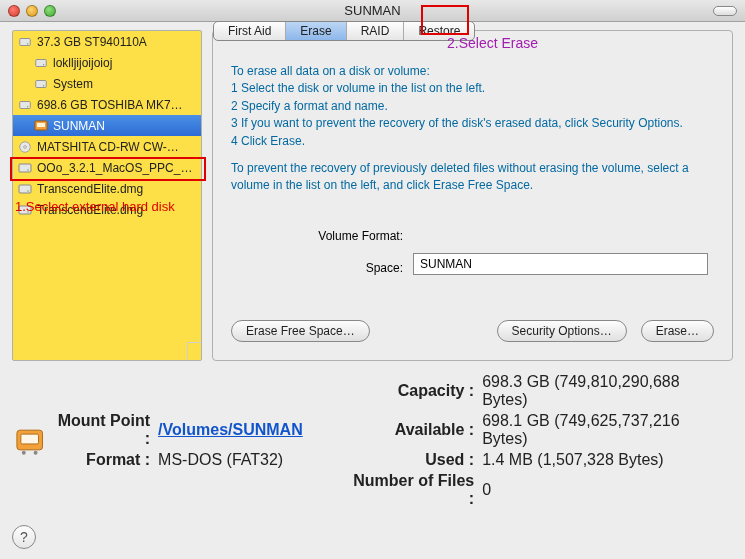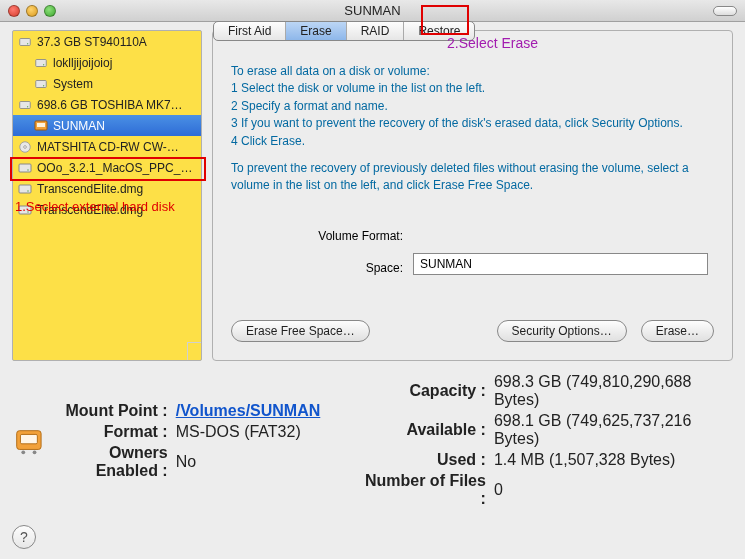--- a/index.html
+++ b/index.html
@@ -319,24 +319,20 @@
     <table>
       <tbody>
           <tr>
             <td><b>Mount Point :</b></td>
           <td class="v"><a href="#">/Volumes/SUNMAN</a></td>
           </tr>
       <tr>
             <td><b>Format :</b></td>
           <td class="v">MS-DOS (FAT32)</td>
           </tr>
-      <tr>
-            <td><b>Owners Enabled :</b></td>
-          <td class="v">No</td>
-          </tr>
     </tbody>
       </table>
     <table style="margin-left:30px">
       <tbody>
           <tr>
             <td><b>Capacity :</b></td>
           <td class="v">698.3 GB (749,810,290,688 Bytes)</td>
           </tr>
       <tr>
             <td><b>Available :</b></td>

